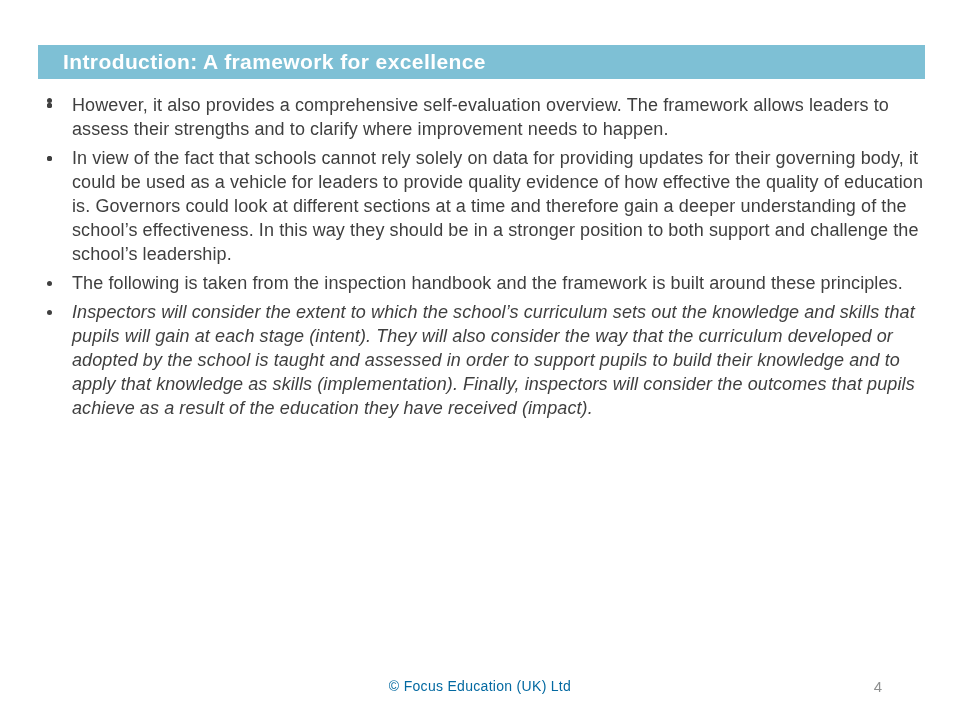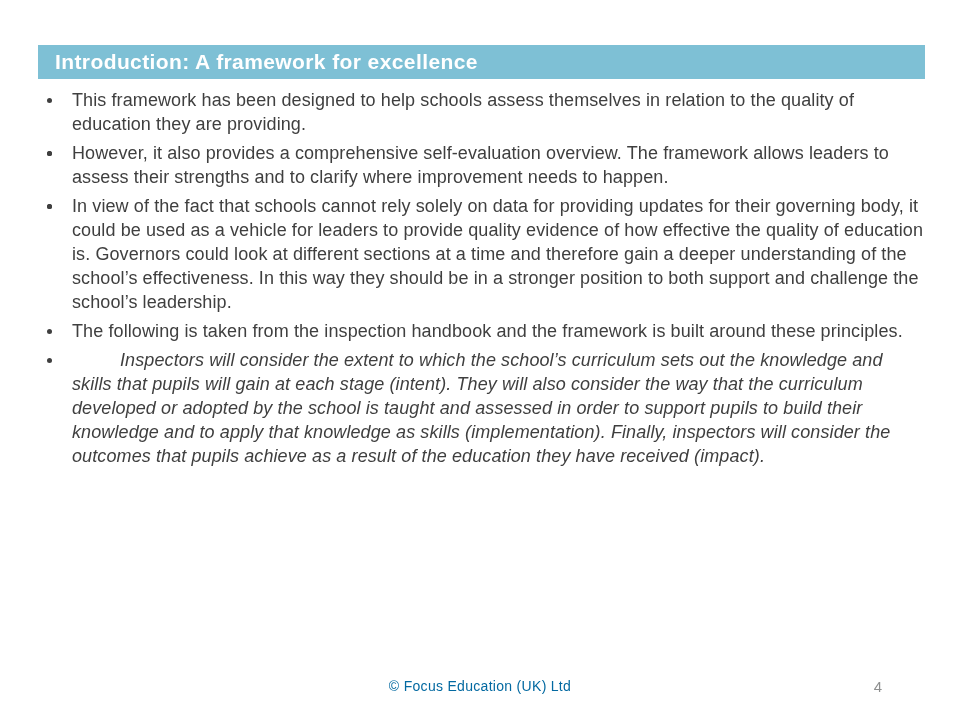--- a/index.html
+++ b/index.html
@@ -15,21 +15,21 @@
     background: #ffffff;
   }
   .title-bar {
     position: absolute;
     left: 38px; top: 45px;
     width: 887px; height: 34px;
     background: #7EC0D5;
     display: flex; align-items: center;
   }
   .title-bar h1 {
-    margin: 8px;
+    margin: 16px;
     padding-left: 9px;
     font-size: 21px;
     font-weight: bold;
     letter-spacing: 0.4px;
     color: #ffffff;
   }
   .bullets {
     position: absolute;
     left: 38px; top: 88px;
     width: 886px;
@@ -45,21 +45,21 @@
     letter-spacing: 0.1px;
     color: #3F3F3F;
   }
   .bullets li .dot {
     position: absolute;
     left: 9px; top: 10px;
     width: 5px; height: 5px;
     border-radius: 50%;
     background: #3F3F3F;
   }
-  .bullets li.italic .txt { font-style: italic; margin-left: 48px; }
+  .bullets li.italic .txt { font-style: italic; }
   .footer-copyright {
     position: absolute;
     left: 0; top: 678px;
     width: 960px;
     text-align: center;
     font-size: 14px;
     letter-spacing: 0.3px;
     color: #0369a1;
   }
   .page-number {
@@ -74,21 +74,20 @@
 
 <div class="slide">
 
   <header class="title-bar">
     <h1>Introduction:  A framework for excellence</h1>
   </header>
 
   <ul class="bullets">
     <li>
       <span class="dot"></span>
-      <span class="txt">This framework has been designed to help schools assess themselves in relation to the quality of education they are providing.</span>
     </li>
     <li>
       <span class="dot"></span>
     </li>
     <li>
       <span class="dot"></span>
       <span class="txt">However, it also provides a comprehensive self-evaluation overview. The framework allows leaders to assess their strengths and to clarify where improvement needs to happen.</span>
     </li>
     <li>
       <span class="dot"></span>

